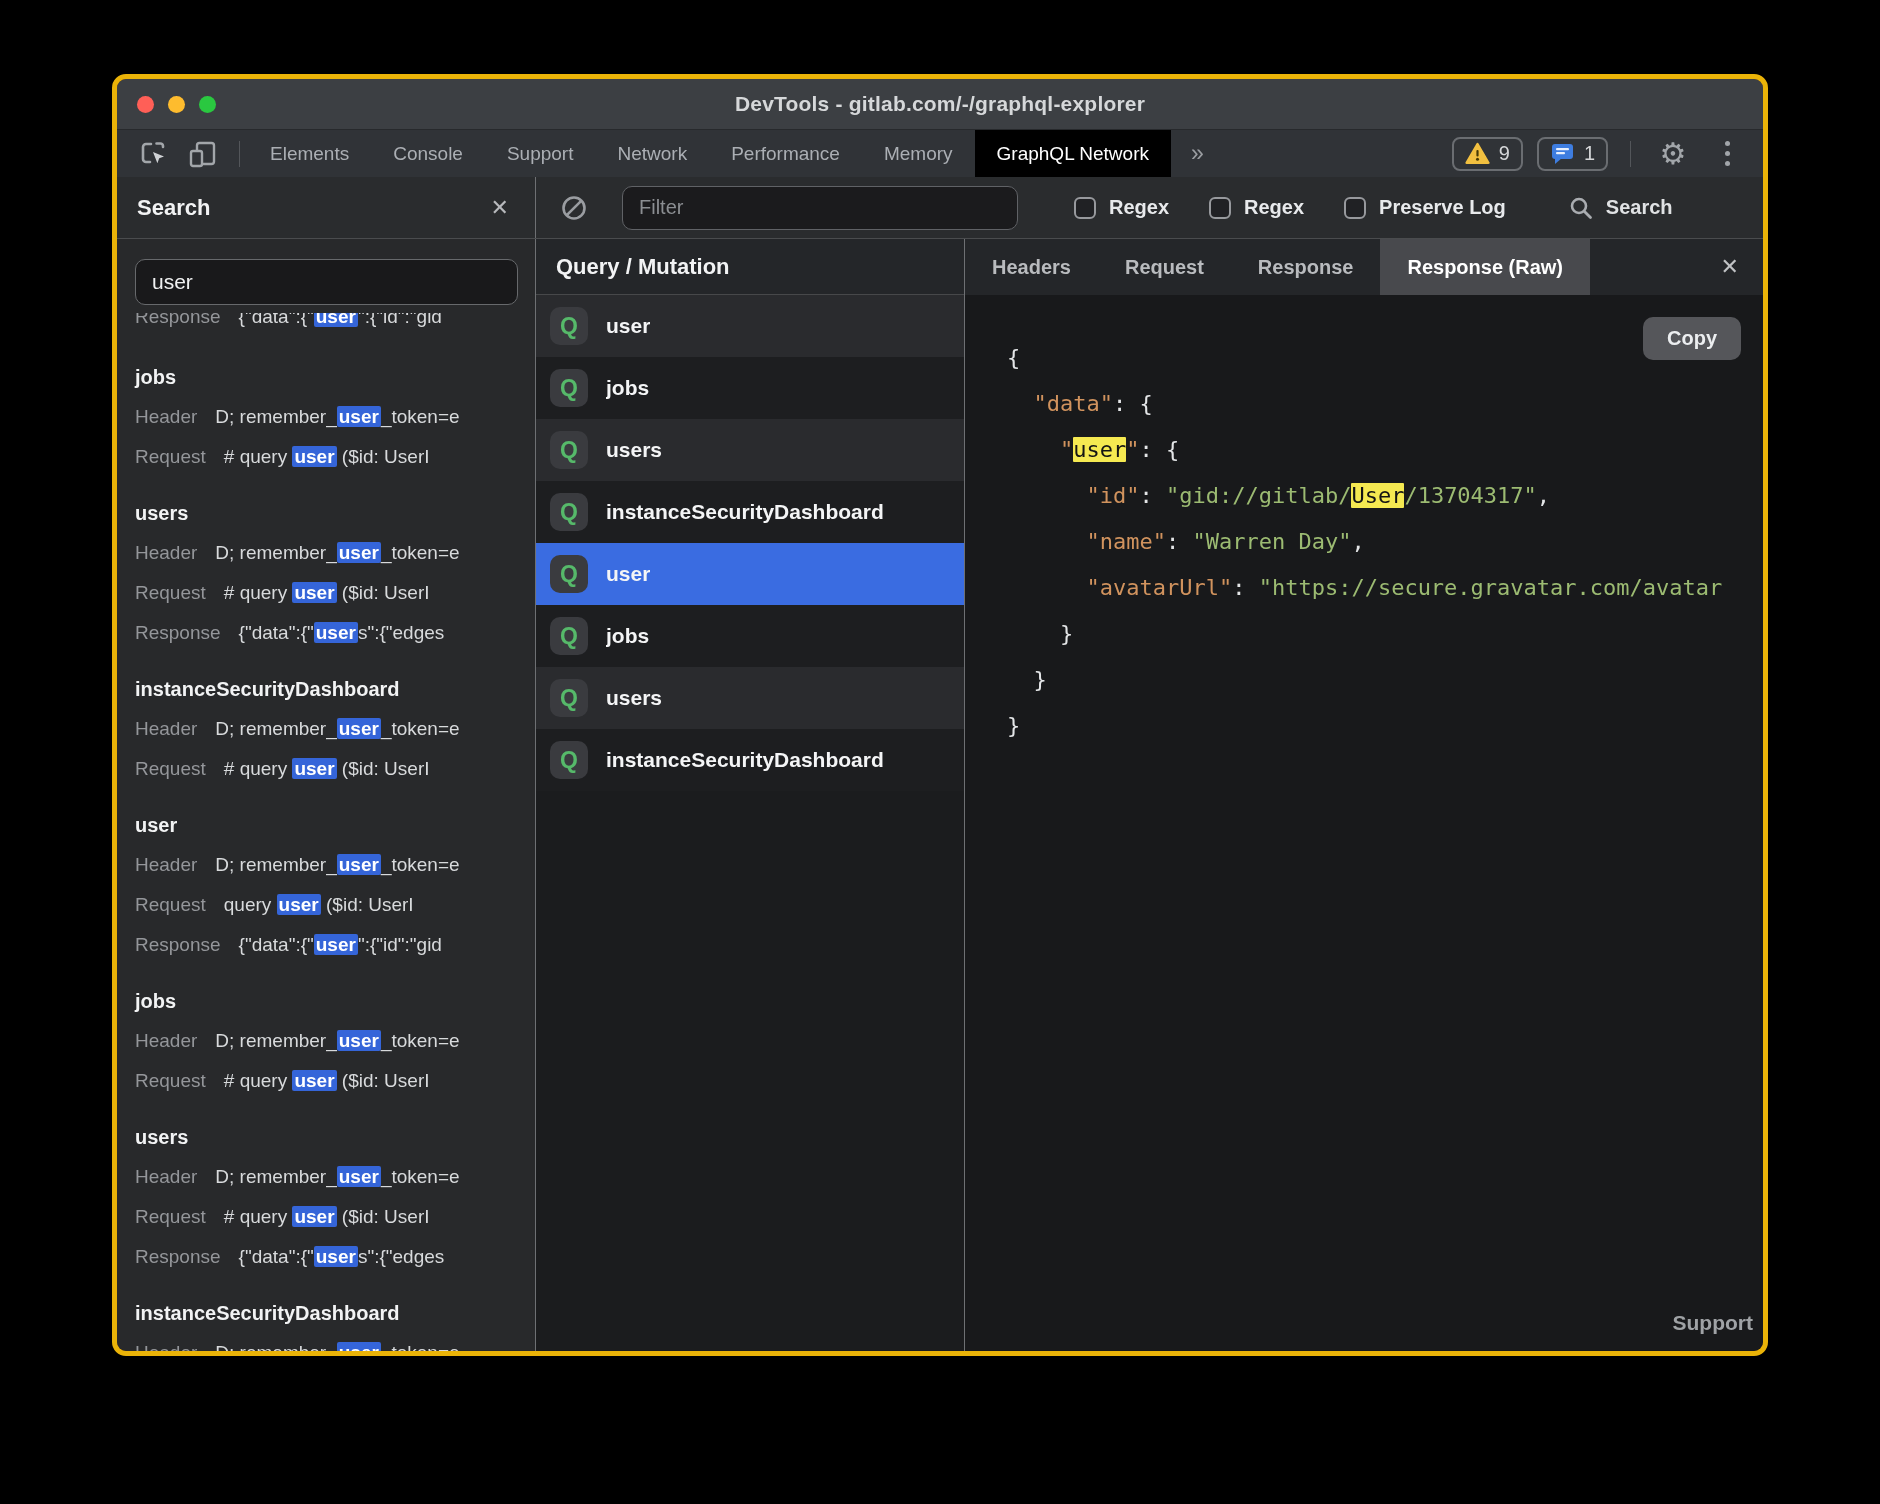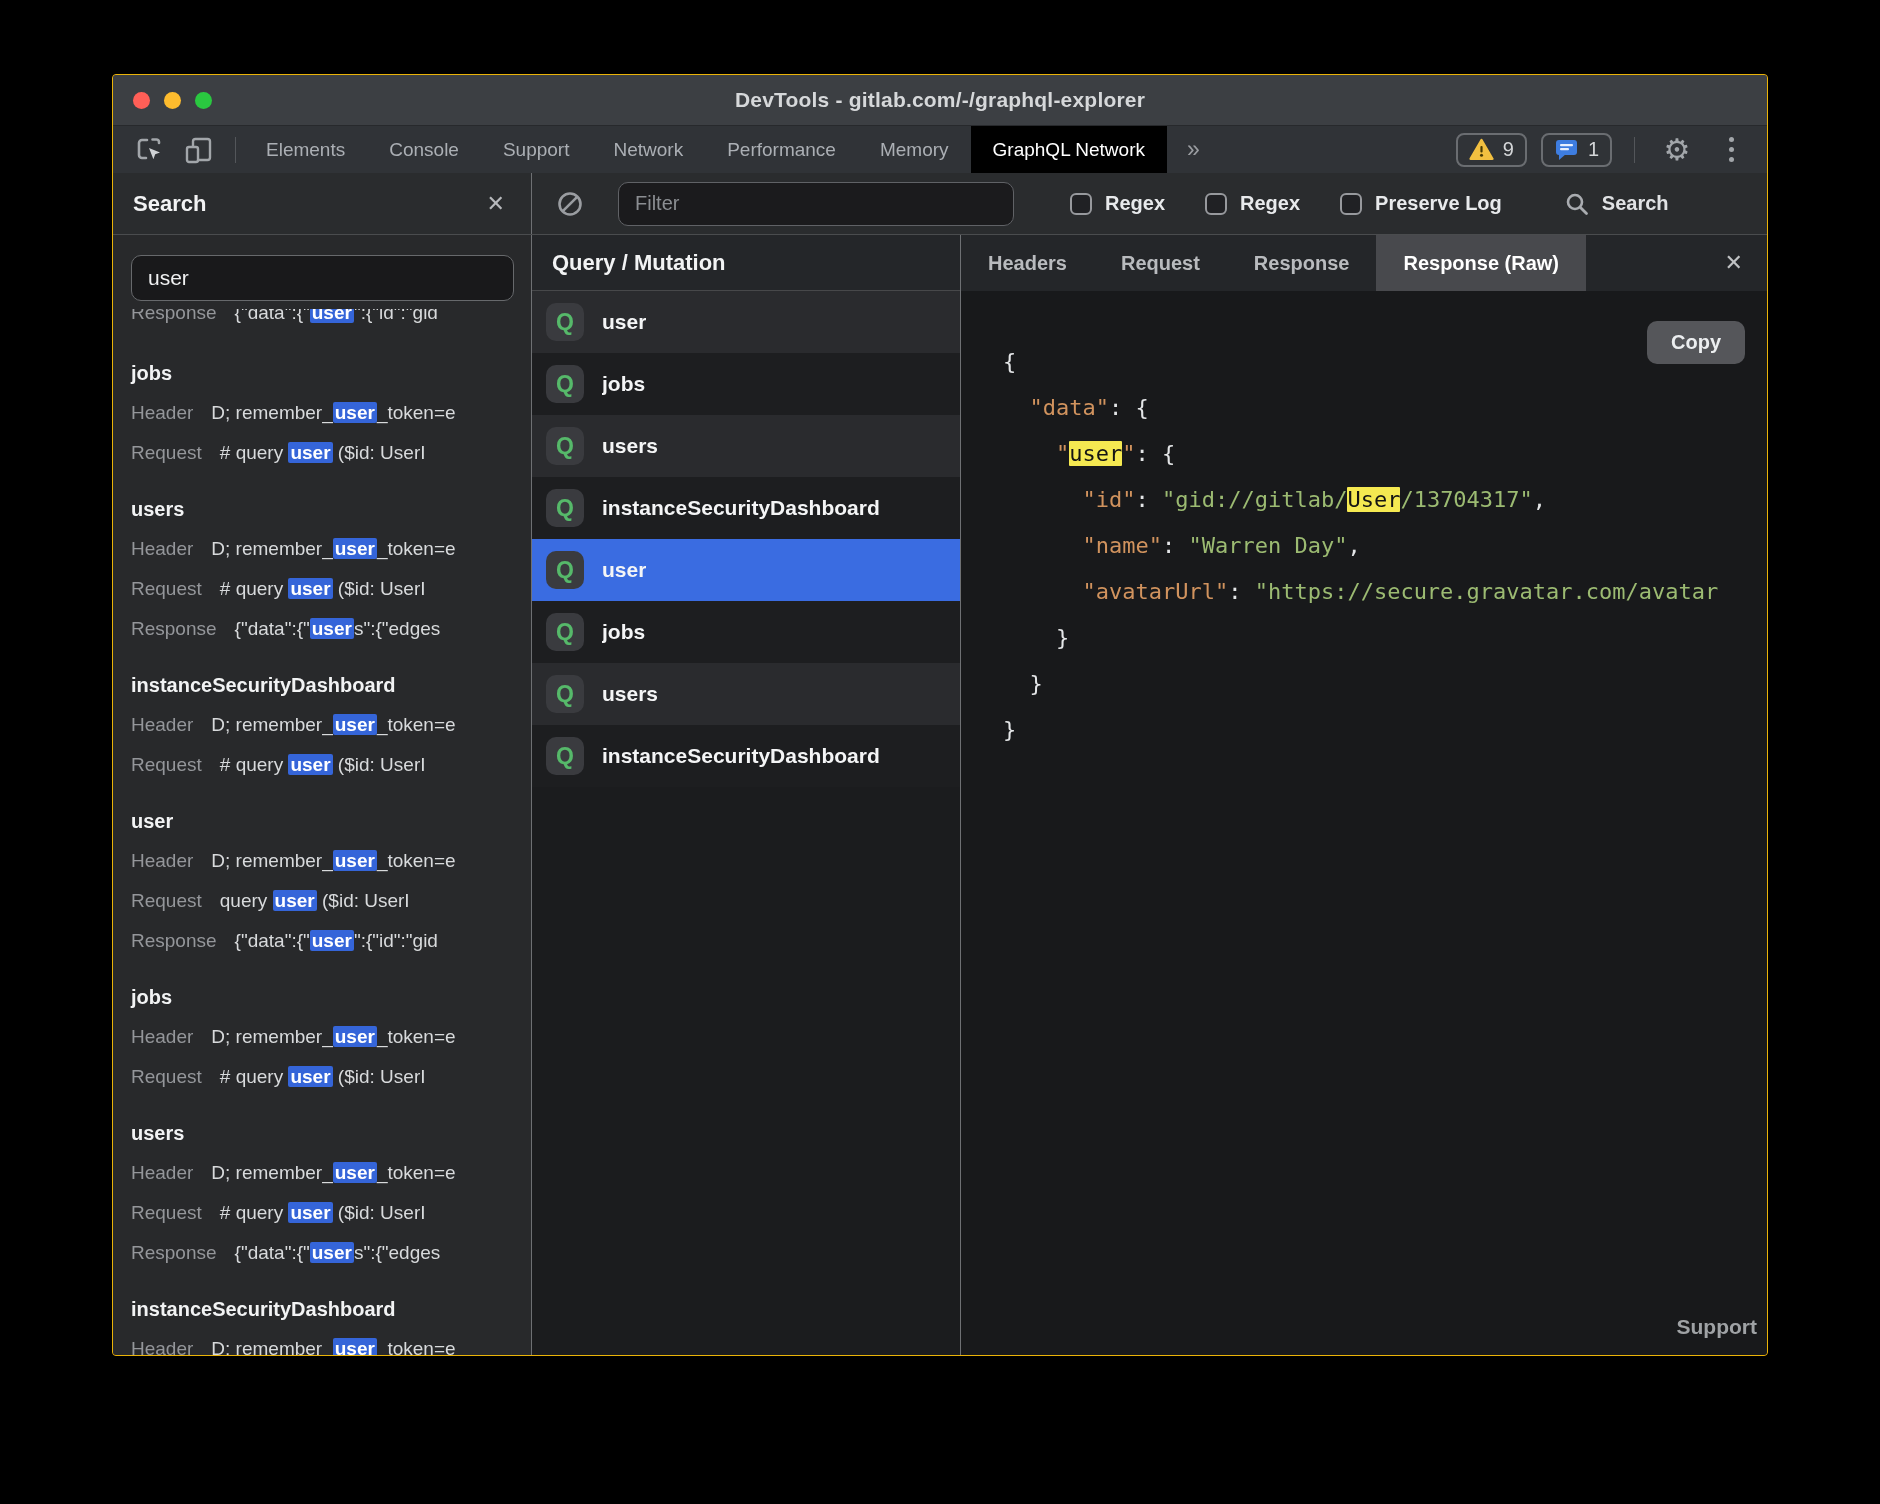--- a/index.html
+++ b/index.html
@@ -1,19 +1,19 @@
 <!DOCTYPE html>
 <html><head>
 <meta charset="utf-8">
 <style>
   * { margin:0; padding:0; box-sizing:border-box; }
   html,body { width:1880px; height:1504px; background:#000; overflow:hidden;
               font-family:"Liberation Sans", sans-serif; }
   .window { position:absolute; left:112px; top:74px; width:1656px; height:1282px;
-            background:#a16207; border:1px solid #eab308; border-radius:4px;
+            background:#a16207; border:5px solid #eab308; border-radius:14px;
             overflow:hidden; display:flex; flex-direction:column; }
 
   
   .titlebar { height:50px; background:#3c3f43; position:relative; flex:0 0 auto;
               display:flex; align-items:center; justify-content:center; }
   .traffic { position:absolute; left:20px; top:0; height:100%; display:flex; align-items:center; gap:14px; }
   .light { width:17px; height:17px; border-radius:50%; }
   .light.red{ background:#ff5f57; } .light.yellow{ background:#febc2e; } .light.green{ background:#2ac840; }
   .win-title { color:#d6d8da; font-size:21px; font-weight:700; letter-spacing:.2px; }
 
@@ -84,21 +84,21 @@
   .q-label { color:#f4f5f6; font-size:21px; font-weight:700; white-space:nowrap; overflow:hidden; }
 
   
   .right-panel { flex:1; background:#18191b; display:flex; flex-direction:column; min-width:0; }
   .detail-tabs { height:56px; background:#242629; display:flex; align-items:stretch; flex:0 0 auto; }
   .d-tab { display:flex; align-items:center; padding:0 27px; color:#b9bbbe; font-size:20px;
            font-weight:600; white-space:nowrap; }
   .d-tab.active { background:#48494d; color:#fff; font-weight:700; }
   .d-tab-close { margin-left:auto; display:flex; align-items:center; padding:0 24px;
                  color:#c0c2c4; font-size:22px; }
-  .detail-body { flex:1; position:relative; padding:40px 0 0 42px; overflow:hidden;margin-top:8px; }
+  .detail-body { flex:1; position:relative; padding:40px 0 0 42px; overflow:hidden; }
   .copy-btn { position:absolute; top:22px; right:22px; background:#55565a; color:#eceef0;
               font-size:20px; font-weight:600; border-radius:10px; padding:10px 24px; }
   .json-line { font-family:"DejaVu Sans Mono", monospace; font-size:22px; line-height:46px;
                white-space:pre; overflow:hidden; }
   .k { color:#d1935e; } .v { color:#9cbb72; } .p { color:#e4e6e8; }
   .hl { background:#f5e951; color:#141414; border-radius:1px; }
   .support { position:absolute; right:10px; bottom:16px; color:#9fa2a5; font-size:21px; font-weight:700; }
 
   svg { display:block; }
 </style>

